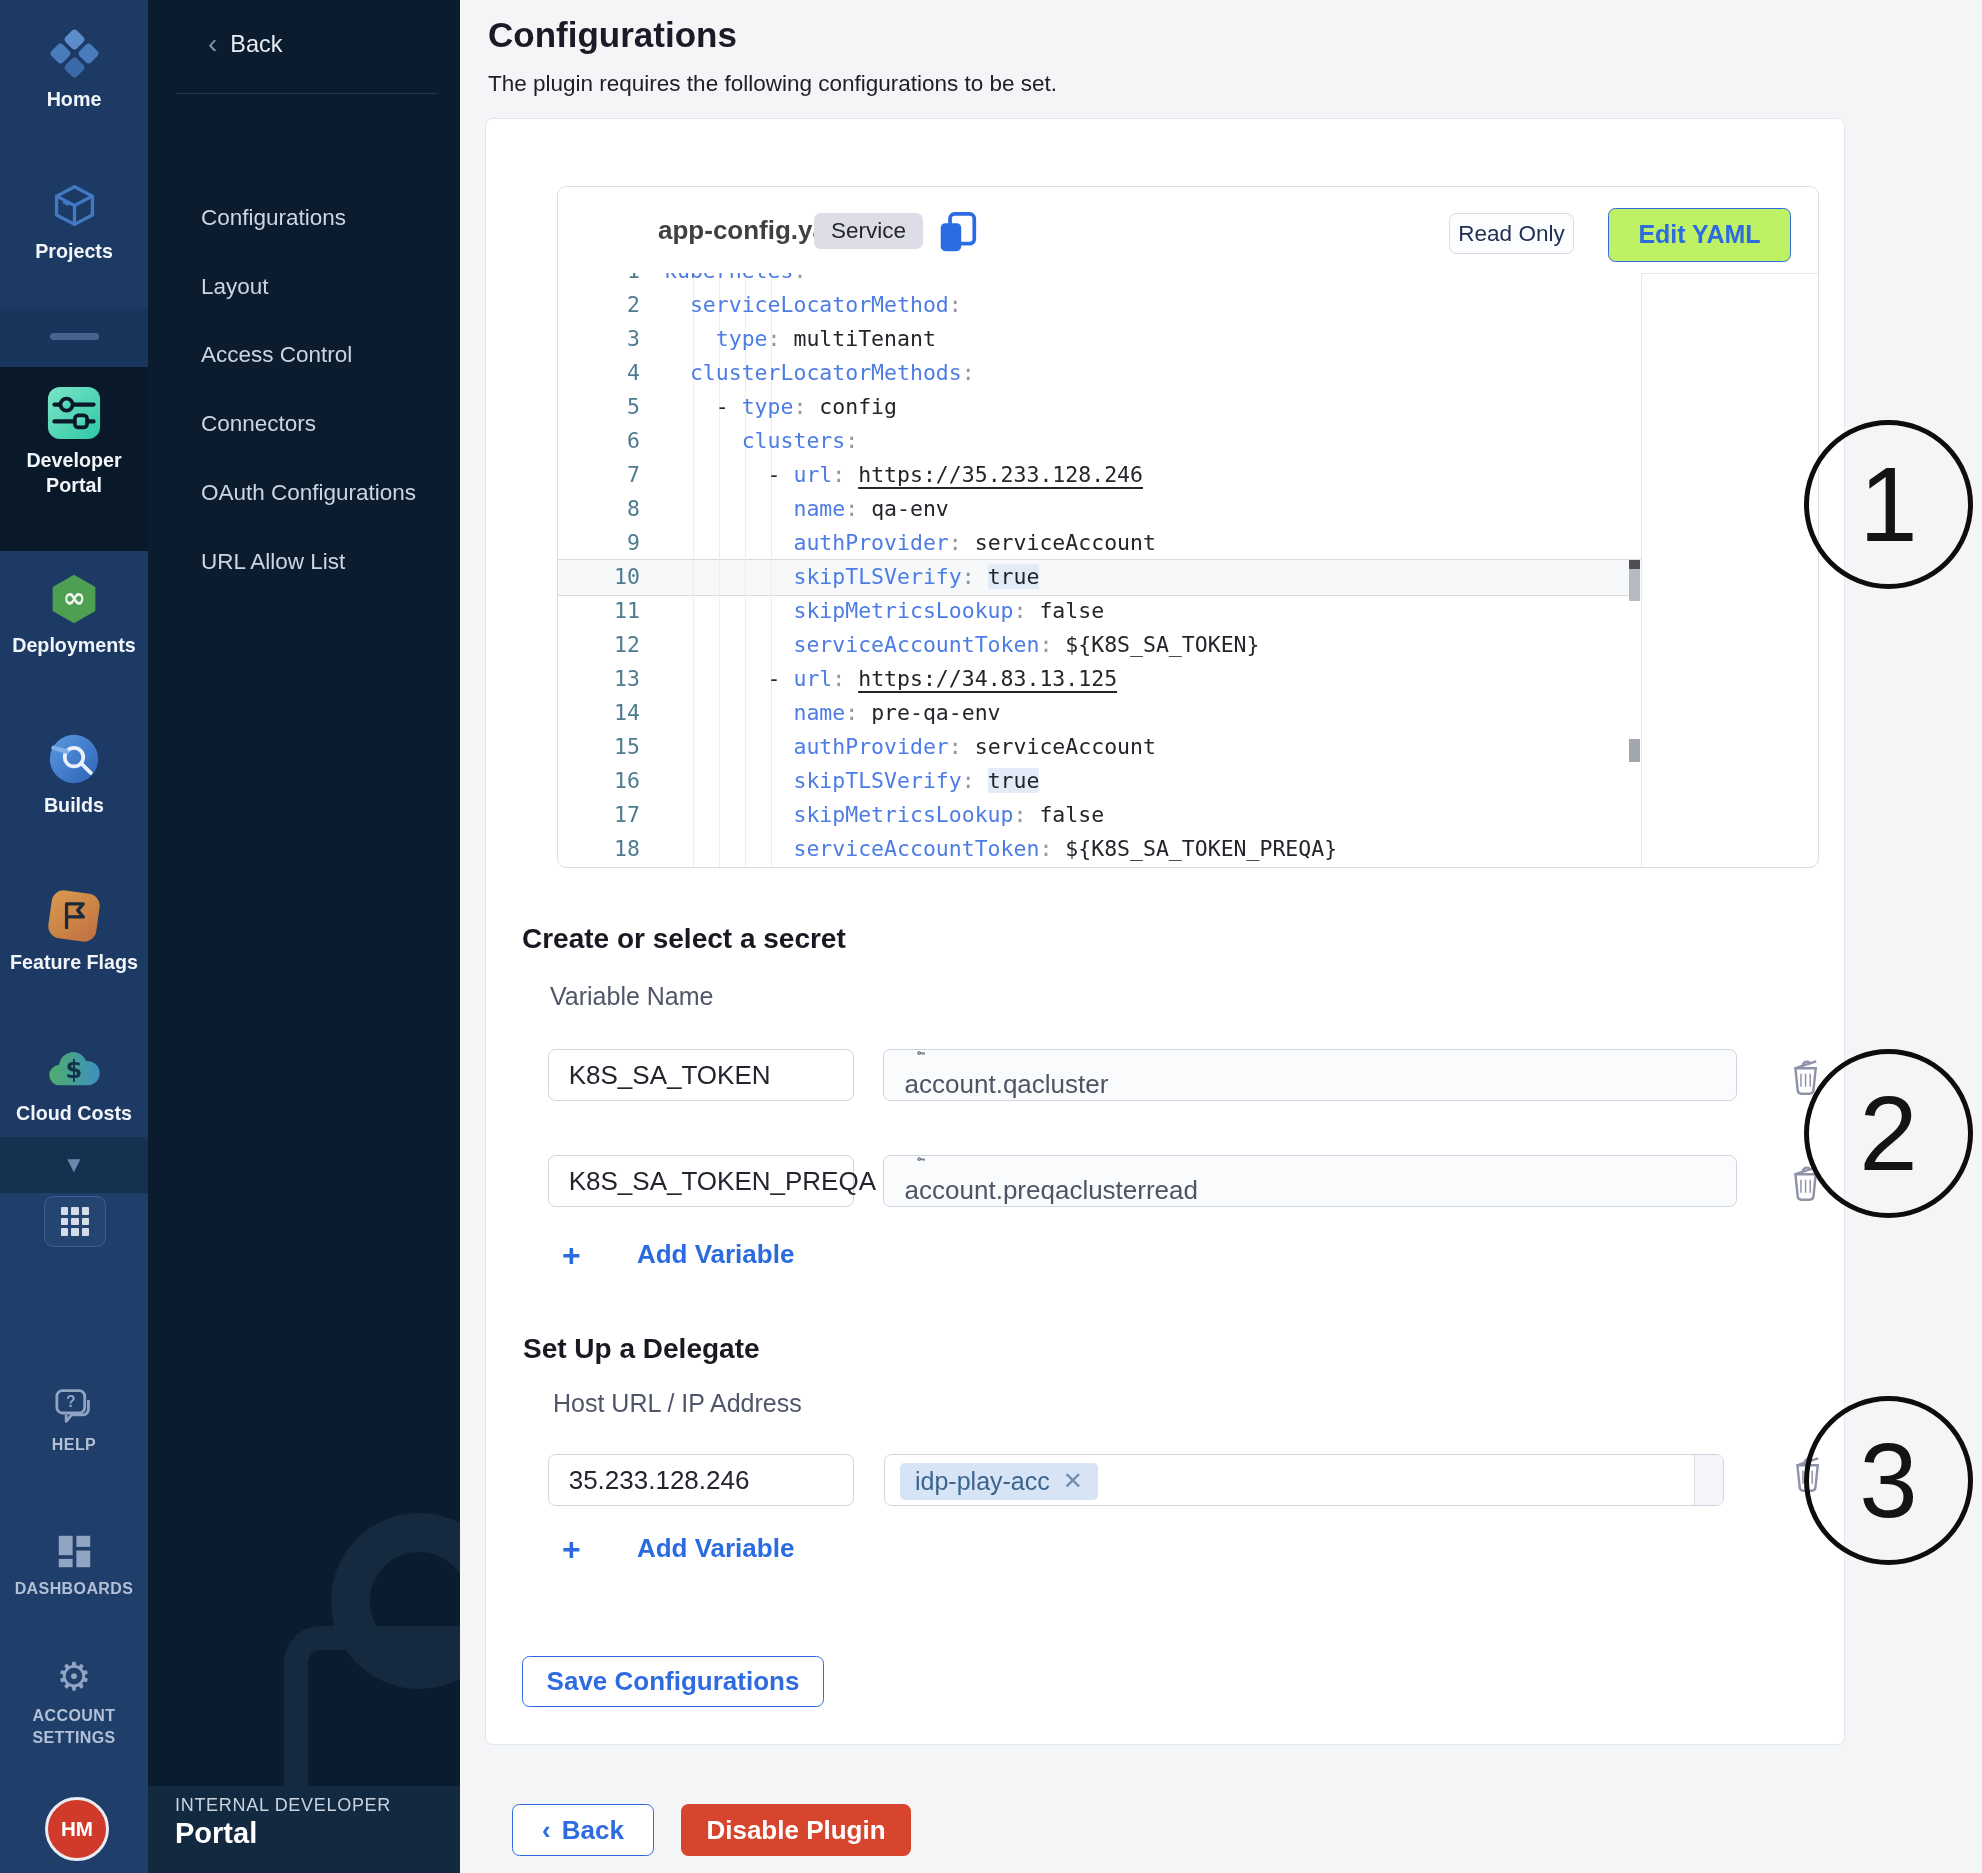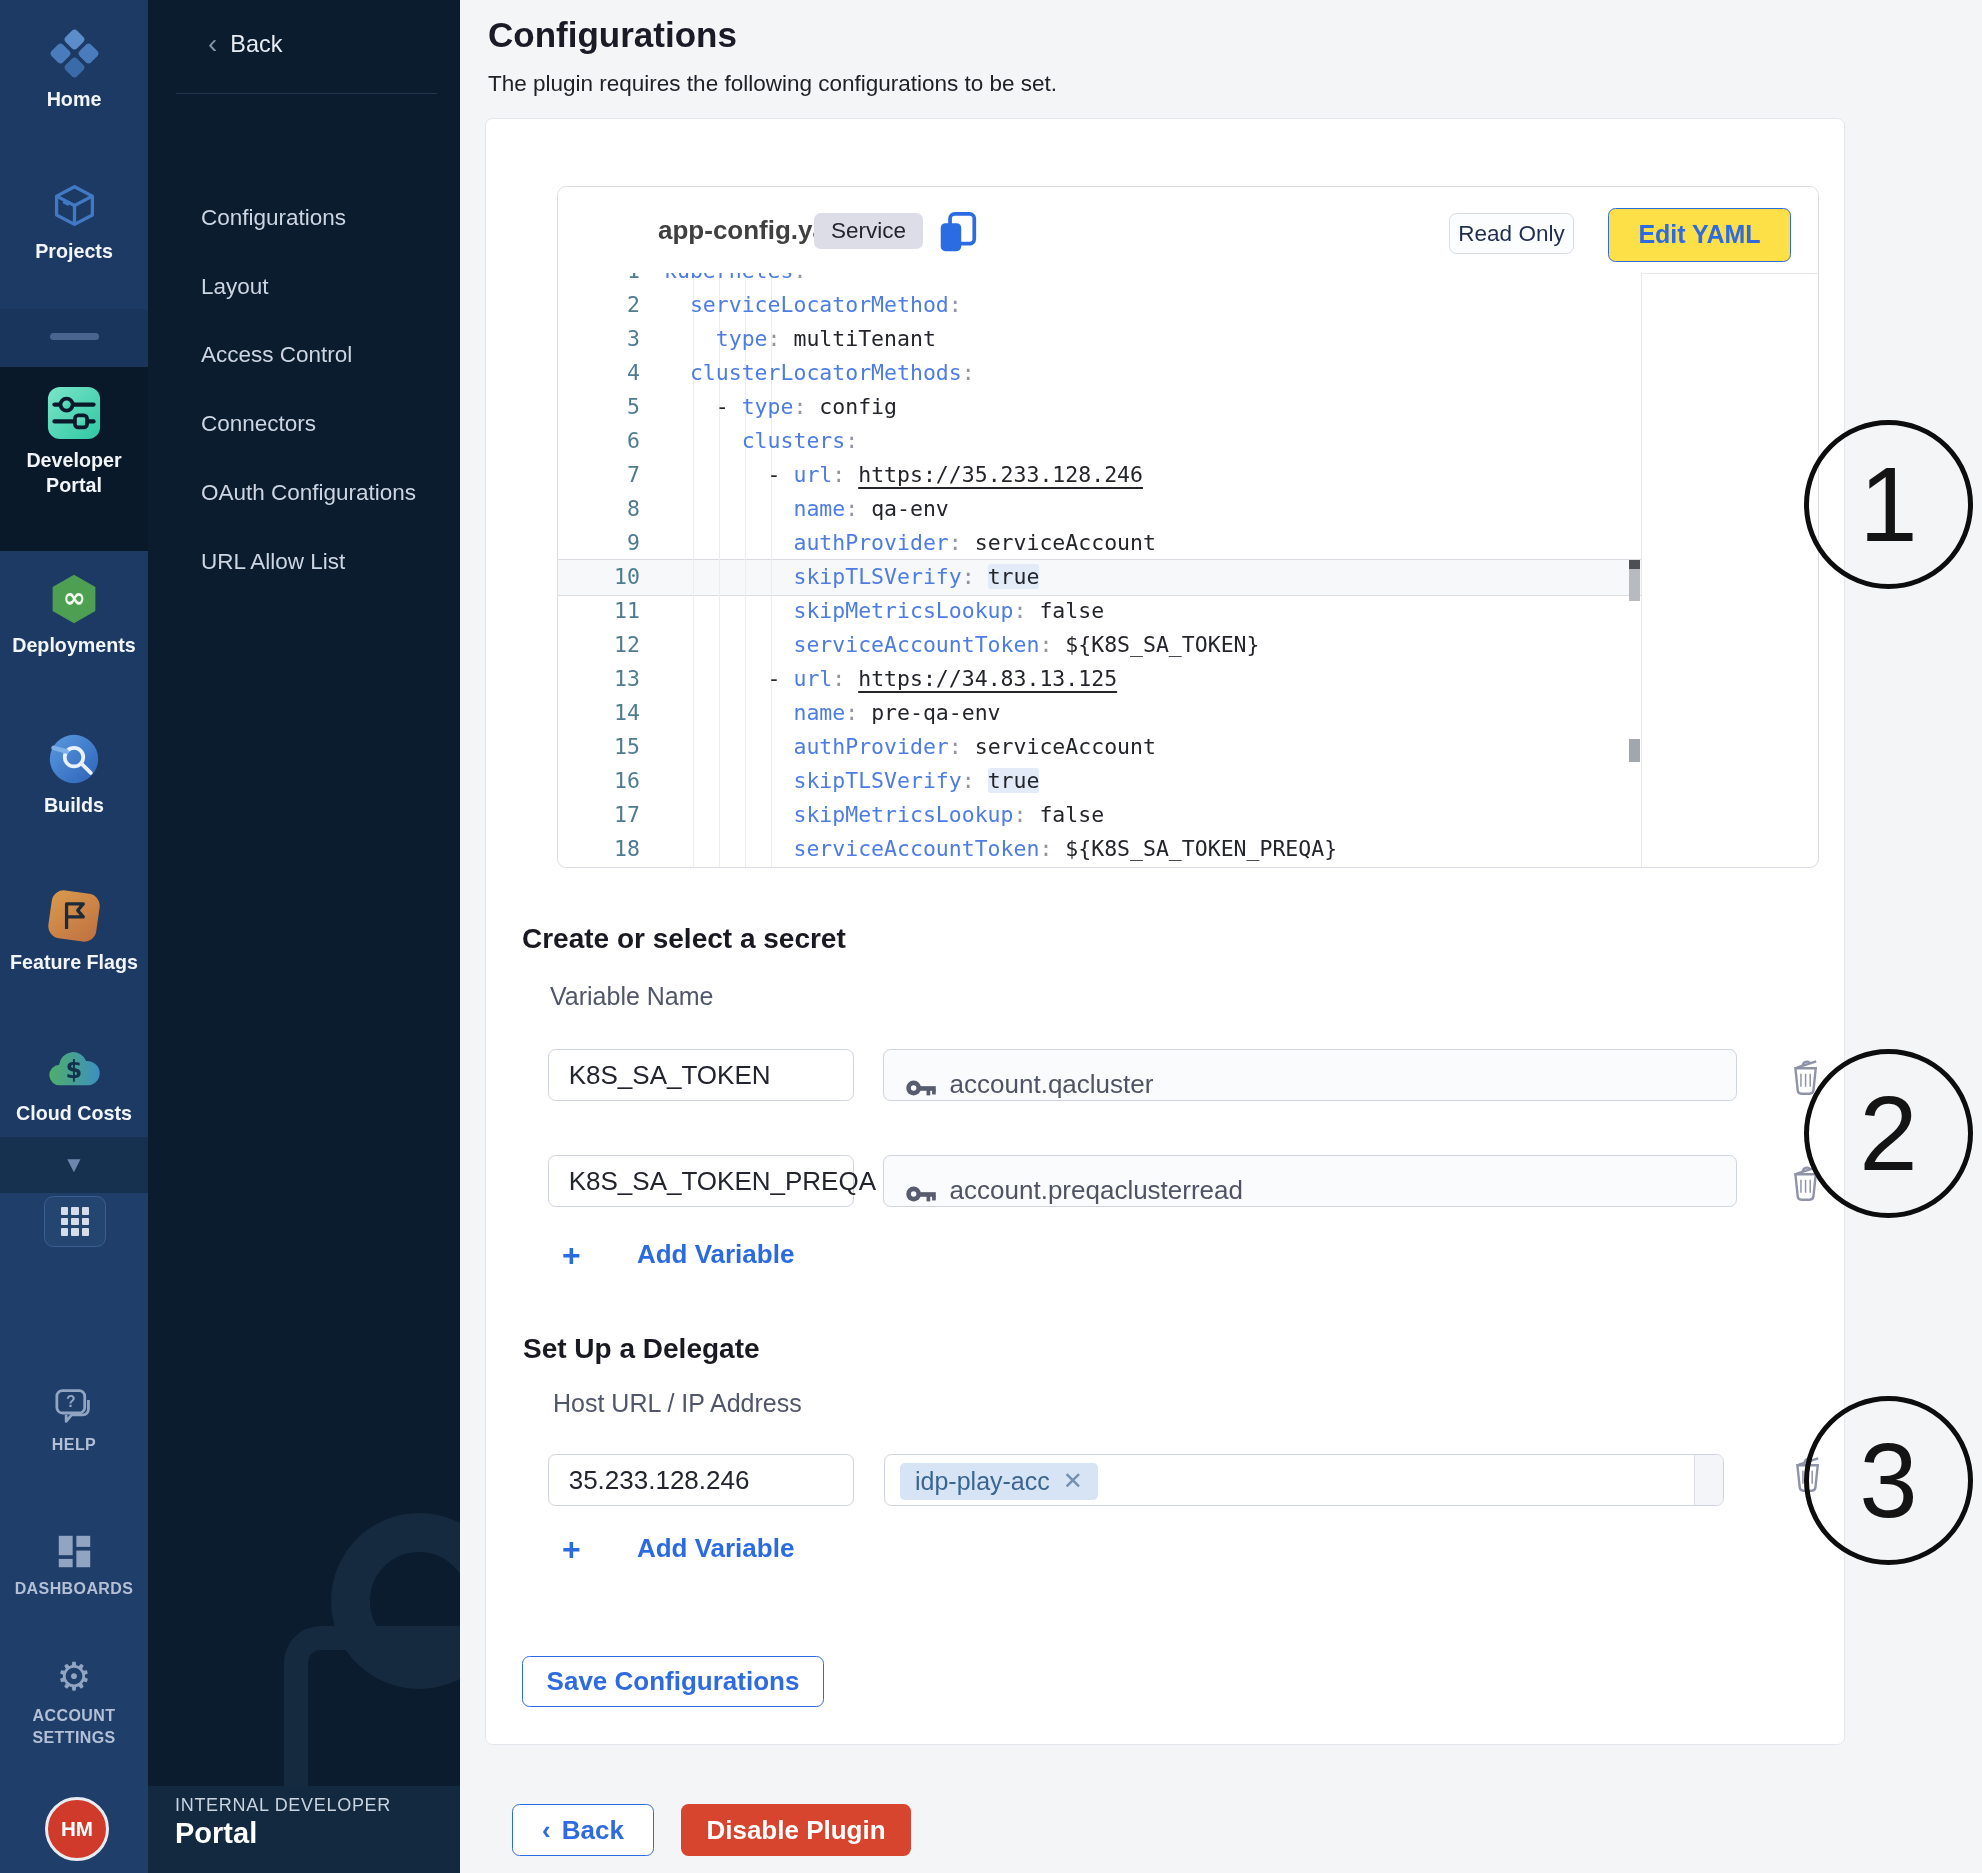--- a/index.html
+++ b/index.html
@@ -51,21 +51,21 @@
 
   
   #yaml-card{left:557px;top:186px;width:1260px;height:680px;background:#fff;border:0.9px solid #d9dce3;border-radius:9.4px;overflow:hidden;}
   #yaml-header{position:absolute;left:0;top:0;width:100%;height:86px;border-bottom:0.9px solid #e5e7ec;background:#fff;}
   #yaml-filename{position:absolute;left:52px;top:28px;font-size:26px;font-weight:700;color:#404040;margin-left:48px;}
   #yaml-badge{position:absolute;left:256px;top:26px;height:36px;padding:0 17px;background:#dcdde6;border-radius:6.6px;
               display:flex;align-items:center;font-size:22.5px;color:#23242c;}
   #copy-icon{position:absolute;left:379px;top:24px;width:41px;height:43px;cursor:pointer;}
   #readonly-pill{position:absolute;left:891px;top:26px;width:123px;height:39px;border:0.9px solid #d6dbe5;background:#fcfdfe;
                  border-radius:7.5px;display:flex;align-items:center;justify-content:center;font-size:22.5px;color:#1e2d52;}
-  #edit-yaml-btn{position:absolute;left:1050px;top:20.6px;width:181px;height:52px;border:1.9px solid #2f6be0;background:#fde047;
+  #edit-yaml-btn{position:absolute;left:1050px;top:20.6px;width:181px;height:52px;border:1.9px solid #2f6be0;background:#bef264;
                  border-radius:7.5px;display:flex;align-items:center;justify-content:center;font-size:25px;font-weight:700;color:#2f6be0;cursor:pointer;}
   #code-area{position:absolute;left:0;top:86px;width:1083px;height:594px;border-right:0.9px solid #e7e9ed;overflow:hidden;background:#fff;}
   .guide{position:absolute;top:0;width:0.9px;height:594px;background:#ededee;}
   #active-line{position:absolute;left:0;top:286px;width:1083px;height:35px;background:#f6f8fa;
                border-top:0.9px solid #d9dde2;border-bottom:0.9px solid #d9dde2;}
   #code-lines{position:absolute;left:0;top:-19.7px;width:1083px;}
   .cl{display:flex;height:34px;align-items:center;}
   .ln{width:82px;padding-right:24px;text-align:right;color:#4e7b90;font:21.5px "DejaVu Sans Mono",monospace;flex:none;}
   .ct{white-space:pre;font:21.5px "DejaVu Sans Mono",monospace;color:#23252b;}
   .ct .k{color:#4d7ce4;}
@@ -76,21 +76,21 @@
   #sb-cap{top:287px;height:9.4px;background:#4d4f53;}
   #sb-thumb{top:296px;height:32px;background:#b7babf;}
   #sb-mark2{top:466px;height:22.5px;background:#a2a7ae;}
 
   
   .h-section{font-size:28px;font-weight:700;color:#191922;}
   .f-label{font-size:25px;color:#50566a;}
   .name-input{position:absolute;left:548px;width:306px;height:52px;border:0.9px solid #ced3dd;border-radius:7.5px;background:#fff;
               display:flex;align-items:center;padding-left:19.7px;box-sizing:border-box;font-size:26px;color:#22242e;}
   .secret-field{position:absolute;left:883px;width:854px;height:52px;border:0.9px solid #ced3dd;border-radius:7.5px;background:#fafbfd;
-              display:flex;align-items:flex-end;gap:13px;padding-left:20.6px;box-sizing:border-box;font-size:26px;color:#4f5464;cursor:pointer;}
+              display:flex;align-items:flex-start;gap:13px;padding-left:20.6px;box-sizing:border-box;font-size:26px;color:#4f5464;cursor:pointer;flex-direction:column;}
   .trash{position:absolute;width:37px;height:41px;cursor:pointer;}
   .add-var{position:absolute;left:562px;display:flex;align-items:center;gap:11.2px;cursor:pointer;}
   .add-var .plus{color:#2b6be2;font-size:32px;font-weight:700;line-height:28px;}
   .add-var .lbl{color:#2b6be2;font-size:26px;font-weight:700;margin-left:45px;}
   #tag-field{position:absolute;left:884px;top:1454px;width:840px;height:52px;border:0.9px solid #ced3dd;border-radius:7.5px;background:#fff;
              box-sizing:border-box;overflow:hidden;}
   #tag-addon{position:absolute;right:0;top:0;width:28px;height:100%;background:#f4f5f8;border-left:0.9px solid #dcdfe6;}
   #tag-chip{position:absolute;left:15px;top:7.5px;height:37px;background:#d7e4f6;border-radius:4.7px;display:flex;align-items:center;
             gap:13px;padding:0 15px;font-size:25px;color:#3a658f;}
   #tag-chip .x{color:#7590ac;font-size:24px;cursor:pointer;}

